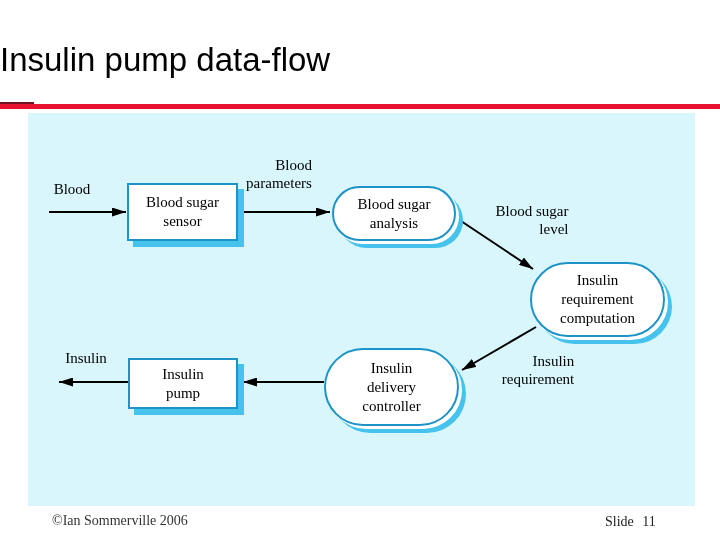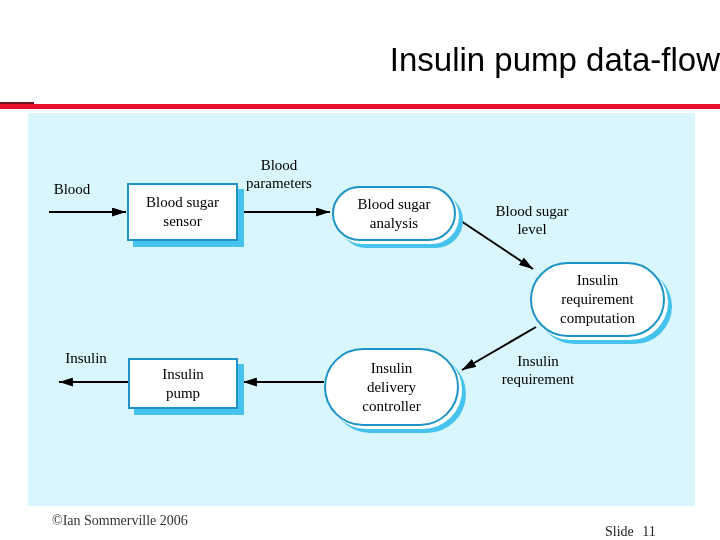--- a/index.html
+++ b/index.html
@@ -2,45 +2,45 @@
 <html><head>
 <meta charset="utf-8">
 <style>
   html,body{margin:0;padding:0;background:#fff;}
   .slide{
     position:relative;width:720px;height:540px;background:#ffffff;
     overflow:hidden;font-family:"Liberation Serif",serif;color:#000;
   }
   .title{
     position:absolute;top:40px;left:0;right:0;margin:0;
-    text-align:right;font:400 33px/1.2 "Liberation Sans",sans-serif;color:#000;
+    text-align:left;font:400 33px/1.2 "Liberation Sans",sans-serif;color:#000;
   }
   .rule{position:absolute;top:102px;left:0;width:720px;height:9px;}
   .rule-dark{position:absolute;top:0;left:0;width:34px;height:4px;background:#701423;}
   .rule-main{position:absolute;top:2px;left:0;width:720px;height:5px;background:#e8112d;}
   .panel{
     position:absolute;left:28px;top:113px;width:667px;height:393px;
     background:#d8f6fb;
   }
   .node{
     position:absolute;box-sizing:border-box;background:#ffffff;
     border:2px solid #1d93c8;display:flex;align-items:center;justify-content:center;
     text-align:center;font:15px/19px "Liberation Serif",serif;color:#000;
     white-space:pre-line;
   }
   .node.rect{box-shadow:6px 6px 0 #46c3ec;}
   .node.round{box-shadow:3px 3px 0 #ffffff,7px 7px 0 #46c3ec;}
   .flow-label{
-    position:absolute;transform:translateX(-50%);text-align:center;
+    position:absolute;transform:translateX(-50%);text-align:right;
     font:15px/18px "Liberation Serif",serif;color:#000;white-space:pre-line;
   }
   .arrows{position:absolute;left:0;top:0;width:720px;height:540px;pointer-events:none;}
   .footer-copyright{position:absolute;left:52px;top:513px;font:14px/16px "Liberation Serif",serif;color:#333333;}
   .footer-book{position:absolute;left:276px;top:513px;font:700 14px/16px "Liberation Serif",serif;color:#121226;}
-  .footer-slide{position:absolute;left:605px;top:514px;font:14px/16px "Liberation Serif",serif;color:#222222;word-spacing:5px;margin-top:10px;}
+  .footer-slide{position:absolute;left:605px;top:514px;font:14px/16px "Liberation Serif",serif;color:#222222;word-spacing:5px;}
 </style>
 </head>
 <body>
 
 <div class="slide">
 
   <h1 class="title">Insulin pump data-flow</h1>
 
   <div class="rule">
     <div class="rule-dark"></div>

